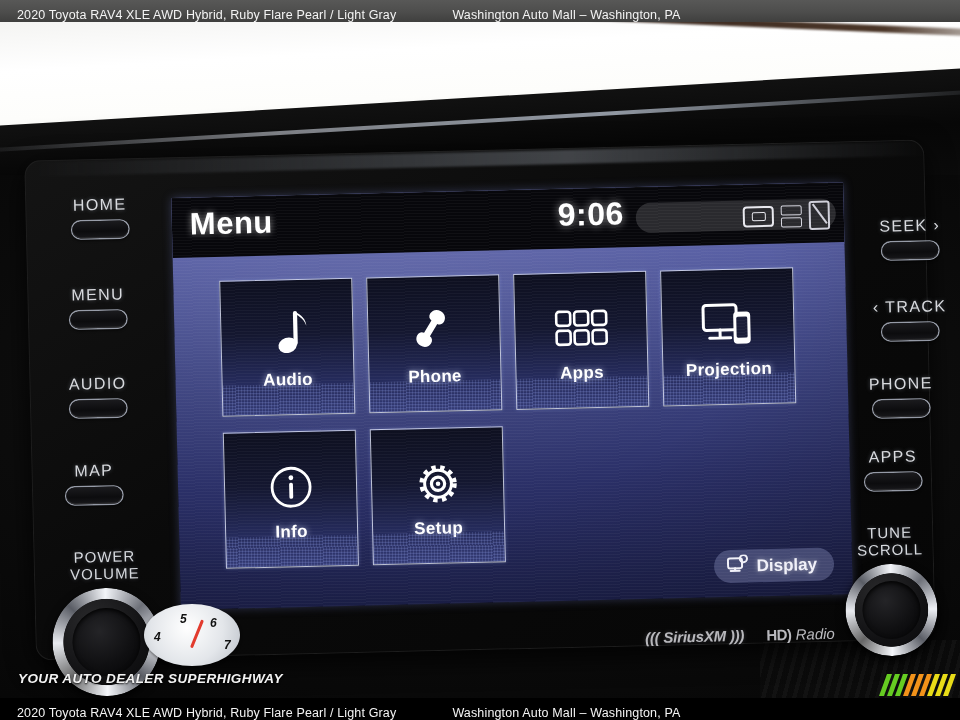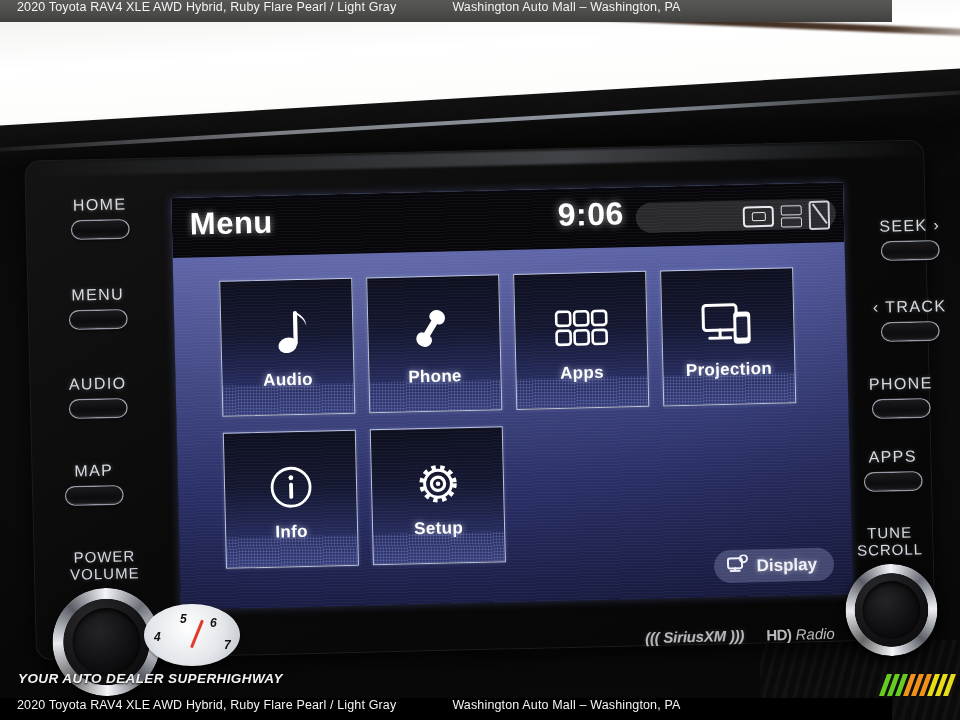--- a/index.html
+++ b/index.html
@@ -115,21 +115,21 @@
   
   .brandrow{position:absolute;left:645px;top:627px;display:flex;align-items:center;gap:22px;
     transform:rotate(-1.35deg);opacity:.85;}
   .sxm{color:#d7d7dc;font-size:15px;font-weight:700;font-style:italic;letter-spacing:-.2px;
     white-space:nowrap;text-shadow:0 0 4px rgba(200,200,220,.3);}
   .hdr{color:#d7d7dc;font-size:15px;white-space:nowrap;}
   .hdr b{font-weight:700;letter-spacing:-.5px;}
   .hdr i{font-style:italic;font-weight:400;}
 
   
-  .capbar{position:absolute;left:0;width:892px;height:22px;display:flex;align-items:flex-start;
+  .capbar{position:absolute;left:0;width:960px;height:22px;display:flex;align-items:flex-end;
     color:#f4f4f4;font-size:12.5px;letter-spacing:.15px;}
   .capbar.top{top:0;background:linear-gradient(180deg,#585857 0%,#4d4d4c 55%,#3f3f3e 100%);}
   .capbar.bottom{bottom:0;background:#000;}
   .cap-a{margin-left:17px;white-space:nowrap;}
   .cap-b{margin-left:56px;white-space:nowrap;}
 
   
   .wm{position:absolute;left:16px;bottom:24px;width:270px;height:88px;}
   .wm-gauge{position:absolute;left:128px;top:-4px;width:96px;height:62px;border-radius:50%;
     background:radial-gradient(circle at 45% 38%,#ffffff 0%,#e3e6ea 55%,#b9bec6 100%);

